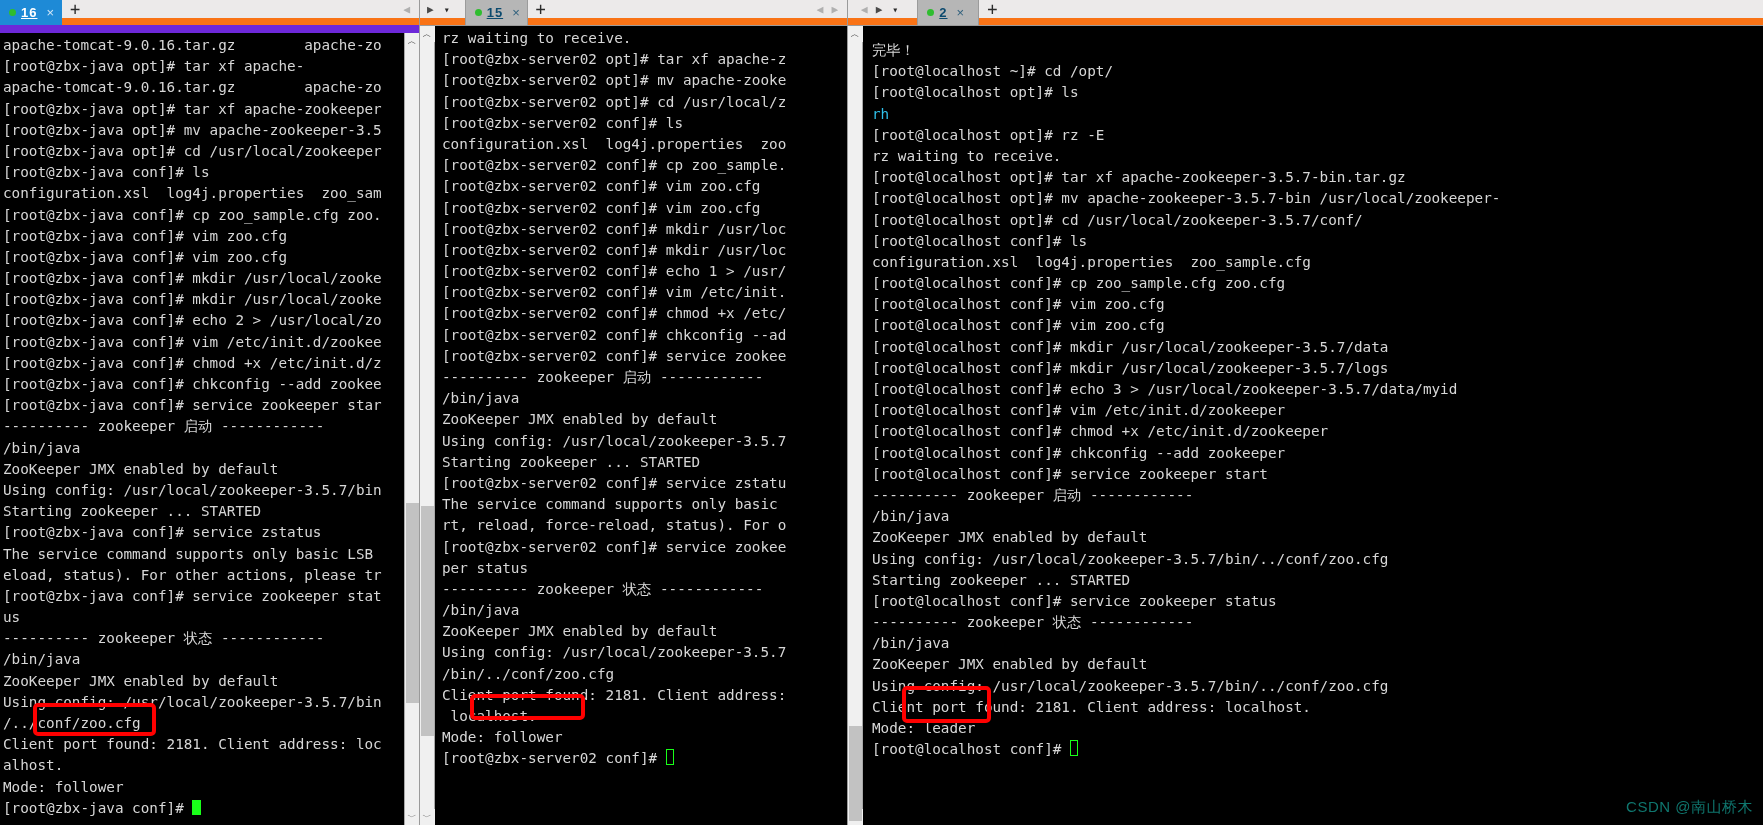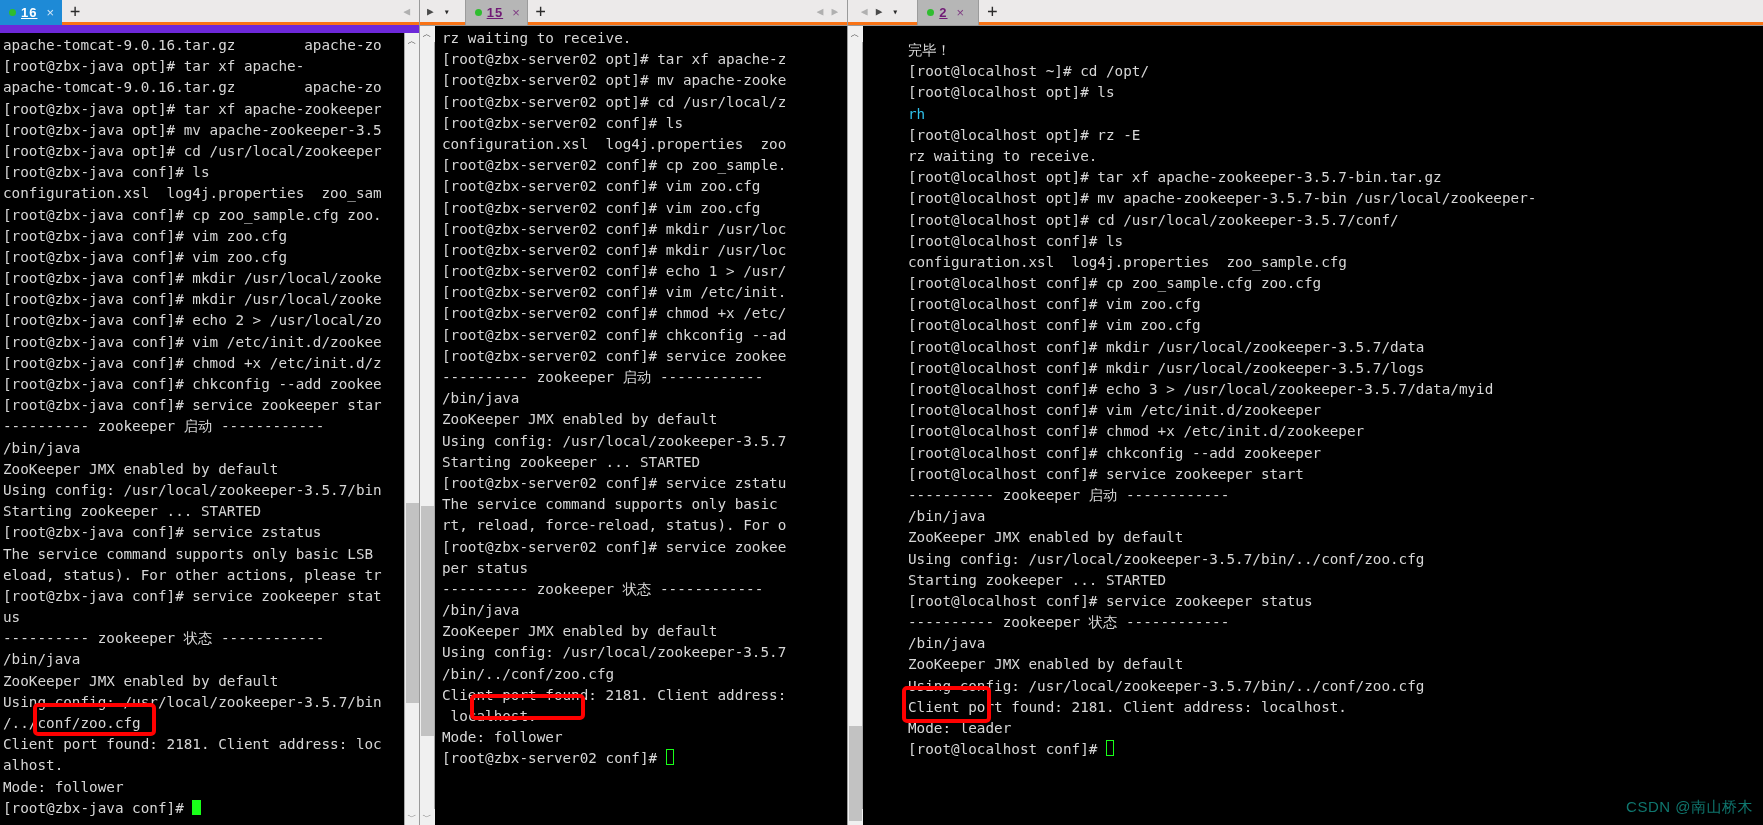--- a/index.html
+++ b/index.html
@@ -14,26 +14,26 @@
 
   
   .panel { position: relative; height: 825px; display: flex; flex-direction: column;
            background: #f0f0f0; border-right: 1px solid #9a9a9a; }
   .panel.p1 { width: 420px; }
   .panel.p2 { width: 428px; }
   .panel.p3 { width: 915px; border-right: none; }
 
   
   .tabbar { height: 25px; min-height:25px; background: #eceaea; display: flex;
-            align-items: stretch; border-bottom: 3px solid #f97316; position: relative; }
+            align-items: stretch; border-bottom: 7px solid #f97316; position: relative; }
   .tab { display: flex; align-items: center; gap: 5px; padding: 0 7px 0 9px;
          height: 25px; font-family: "Liberation Sans", sans-serif; font-size: 12px;
          color: #1a1a1a; position: relative; }
   .tab.active-blue { background: #1e8ad6; color: #ffffff; min-width: 62px; }
-  .tab.active-grey { background: #b6b6b6; color: #701a75; min-width: 62px;
+  .tab.active-grey { background: #b6b6b6; color: #0c4a6e; min-width: 62px;
                      border-left:1px solid #9b9b9b; border-right:1px solid #9b9b9b;}
   .tab .dot { width: 7px; height: 7px; border-radius: 50%; background: #2fbd2f; flex:none; }
   .tab .tab-label { font-size: 13px; font-weight: 600; letter-spacing: 1px;
                     text-decoration: underline; text-underline-offset: 1px; }
   .tab .close-x { font-size: 13px; opacity: .8; margin-left: 4px; }
   .newtab { width: 26px; display:flex; align-items:center; justify-content:center;
             font-size: 17px; color:#2b2b2b; background:#eceaea; }
   .navgroup { margin-left:auto; display:flex; align-items:center; gap:2px; padding-right:6px; }
   .navgroup .arrow { font-size: 11px; color:#b0b0b0; padding: 0 3px; }
   .navgroup .arrow.on { color:#4a4a4a; }
@@ -42,21 +42,21 @@
   
   .termwrap { flex: 1; display: flex; background: #000000; overflow: hidden;
               border-top: 8px solid #6d28d9; position: relative; }
   .panel.p2 .termwrap, .panel.p3 .termwrap { border-top: 1px solid #9b9b9b; }
 
   .term { flex: 1; background: #000000; color: #d7d7d7;
           font-family: "DejaVu Sans Mono", "Liberation Mono", monospace;
           font-size: 14.3px; line-height: 21.2px; padding: 2px 0 0 3px;
           white-space: pre; overflow: hidden; position: relative; }
   .panel.p2 .term { padding-left: 7px; }
-  .panel.p3 .term { padding-left: 9px; padding-top: 14px; margin-left: 36px; }
+  .panel.p3 .term { padding-left: 9px; padding-top: 14px; }
 
   .term .line { height: 21.2px; }
   .cyan { color: #2fc0ea; font-weight: normal; }
   .cursor { display: inline-block; width: 9px; height: 15px;
             background: #19ff19; vertical-align: -2px; }
   .cursor.hollow { background: transparent; border: 1.5px solid #19ff19; width: 8px; height:16px;}
 
   
   .sbar { width: 15px; background: #f0f0f0; border-left: 1px solid #a8a8a8;
           display: flex; flex-direction: column; align-items: center;

